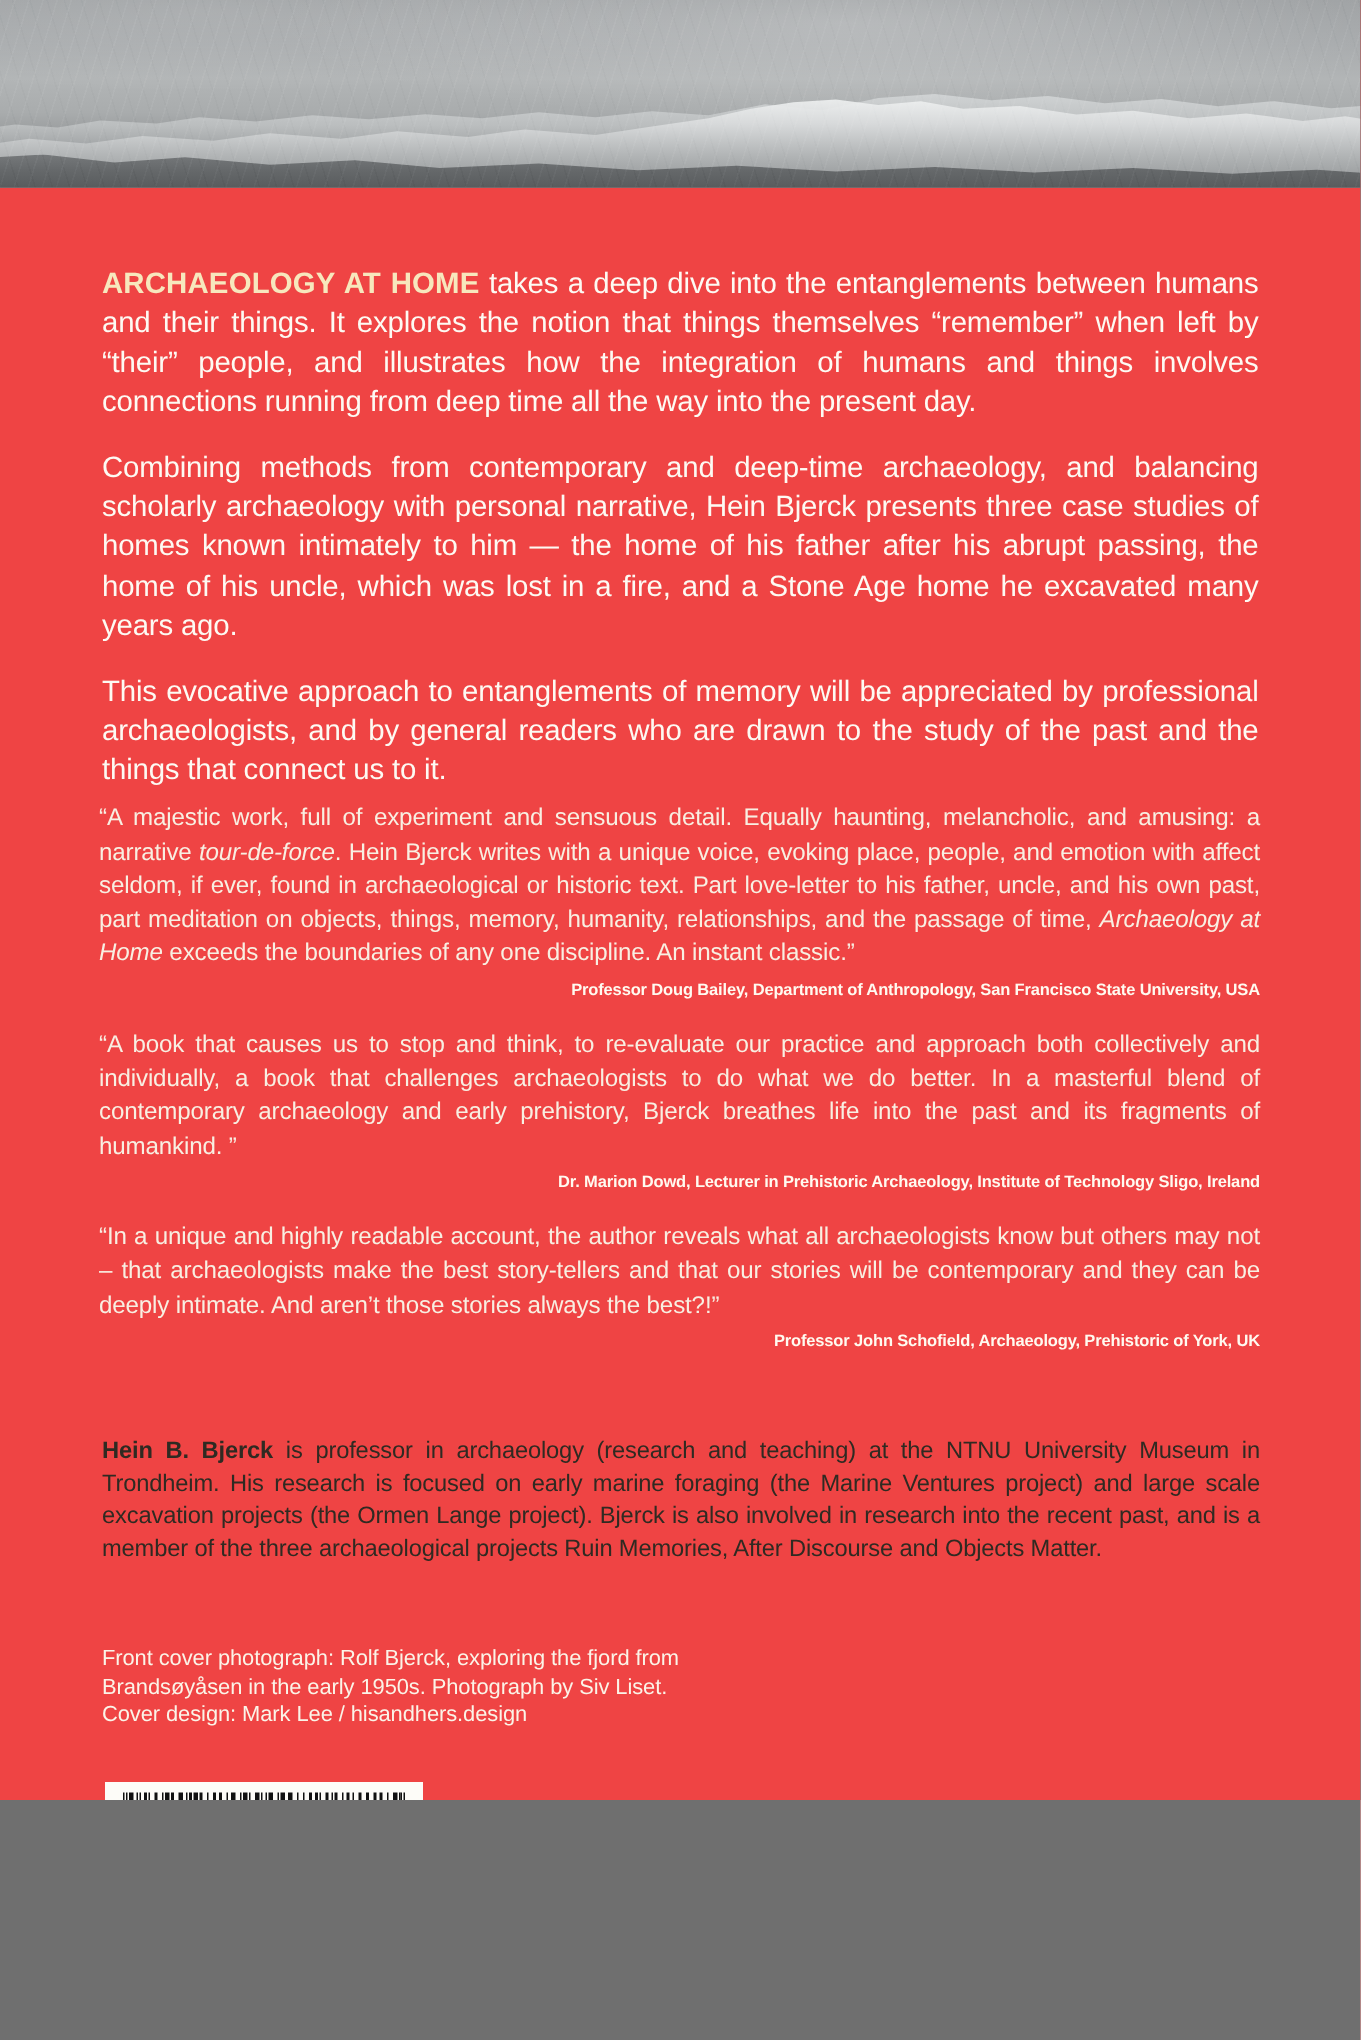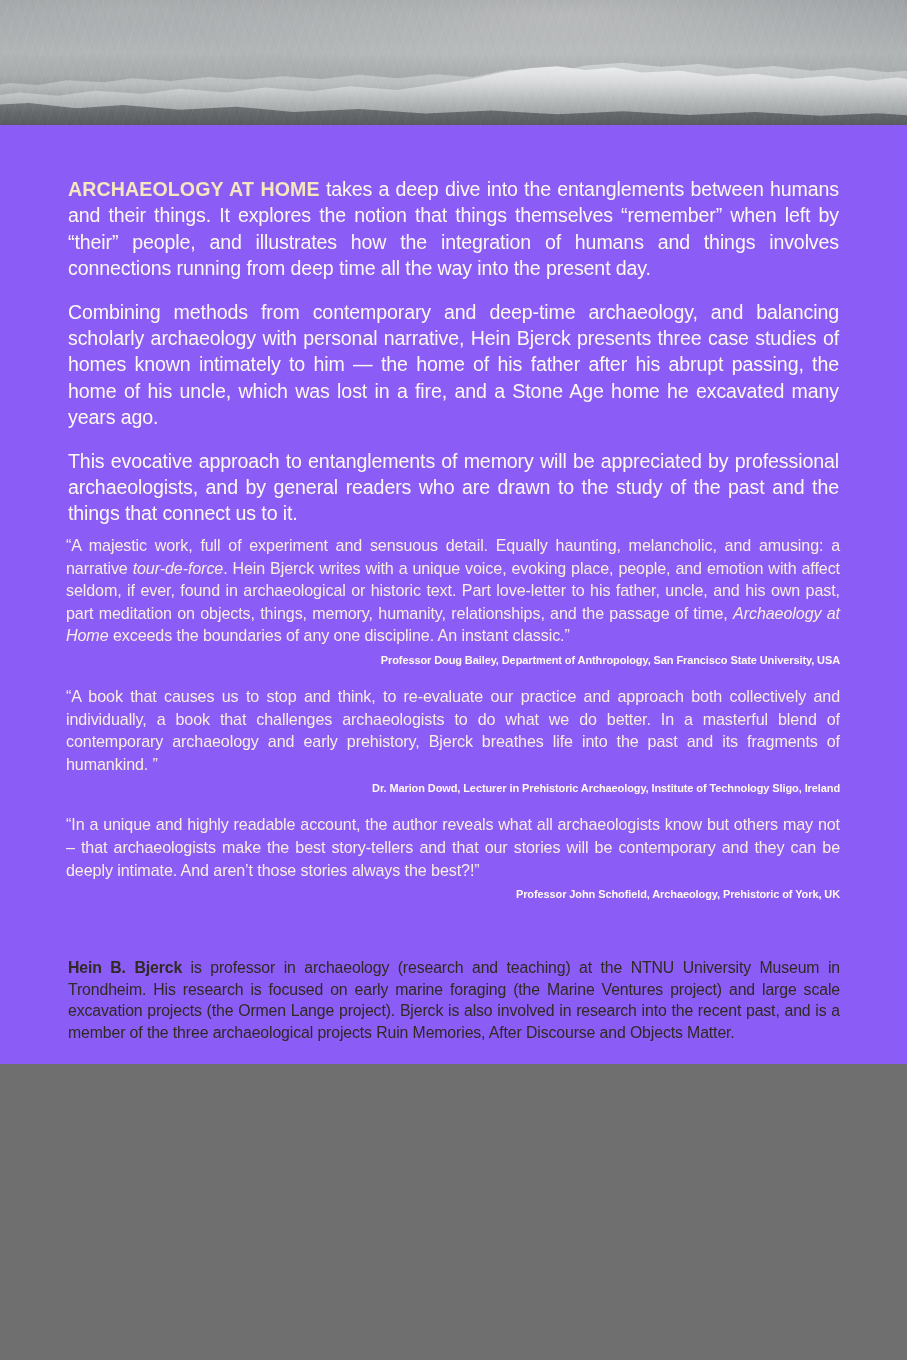--- a/index.html
+++ b/index.html
@@ -4,22 +4,22 @@
 <title>Archaeology at Home — back cover</title>
 <style>
   html, body {
     margin: 0;
     padding: 0;
     background: #6f6f6f;
   }
   .cover {
     position: relative;
     width: 907px;
-    height: 1064px;
-    background: #8b5cf6;
+    height: 1200px;
+    background: #ef4444;
     overflow: hidden;
     font-family: "Liberation Sans", sans-serif;
     -webkit-font-smoothing: antialiased;
   }
 
   
   .photo {
     position: absolute;
     left: 0; top: 0;
     width: 907px;
@@ -247,21 +247,23 @@
       <p class="attrib">Professor John Schofield, Archaeology, Prehistoric of York, UK</p>
     </div>
 
   </div>
 
   <div class="bio">
     <p><b>Hein B. Bjerck</b><span> is professor in archaeology (research and teaching) at the NTNU University Museum in Trondheim. His research is focused on early marine foraging (the Marine Ventures project) and large scale excavation projects (the Ormen Lange project). Bjerck is also involved in research into the recent past, and is a member of the three archaeological projects Ruin Memories, After Discourse and Objects Matter.</span></p>
   </div>
 
   <div class="credits">
+    <div>Front cover photograph: Rolf Bjerck, exploring the fjord from</div>
     <div>Brandsøyåsen in the early 1950s. Photograph by Siv Liset.</div>
+    <div>Cover design: Mark Lee / hisandhers.design</div>
   </div>
 
   <div class="barcode-box">
     <div class="barcode-bars" id="barcode-bars">
         <span style="flex: 1 0 0px; background: rgb(17, 17, 17);"></span>
         <span style="flex: 1 0 0px; background: transparent;"></span>
         <span style="flex: 1 0 0px; background: rgb(17, 17, 17);"></span>
         <span style="flex: 1 0 0px; background: transparent;"></span>
         <span style="flex: 3 0 0px; background: rgb(17, 17, 17);"></span>
         <span style="flex: 2 0 0px; background: transparent;"></span>

